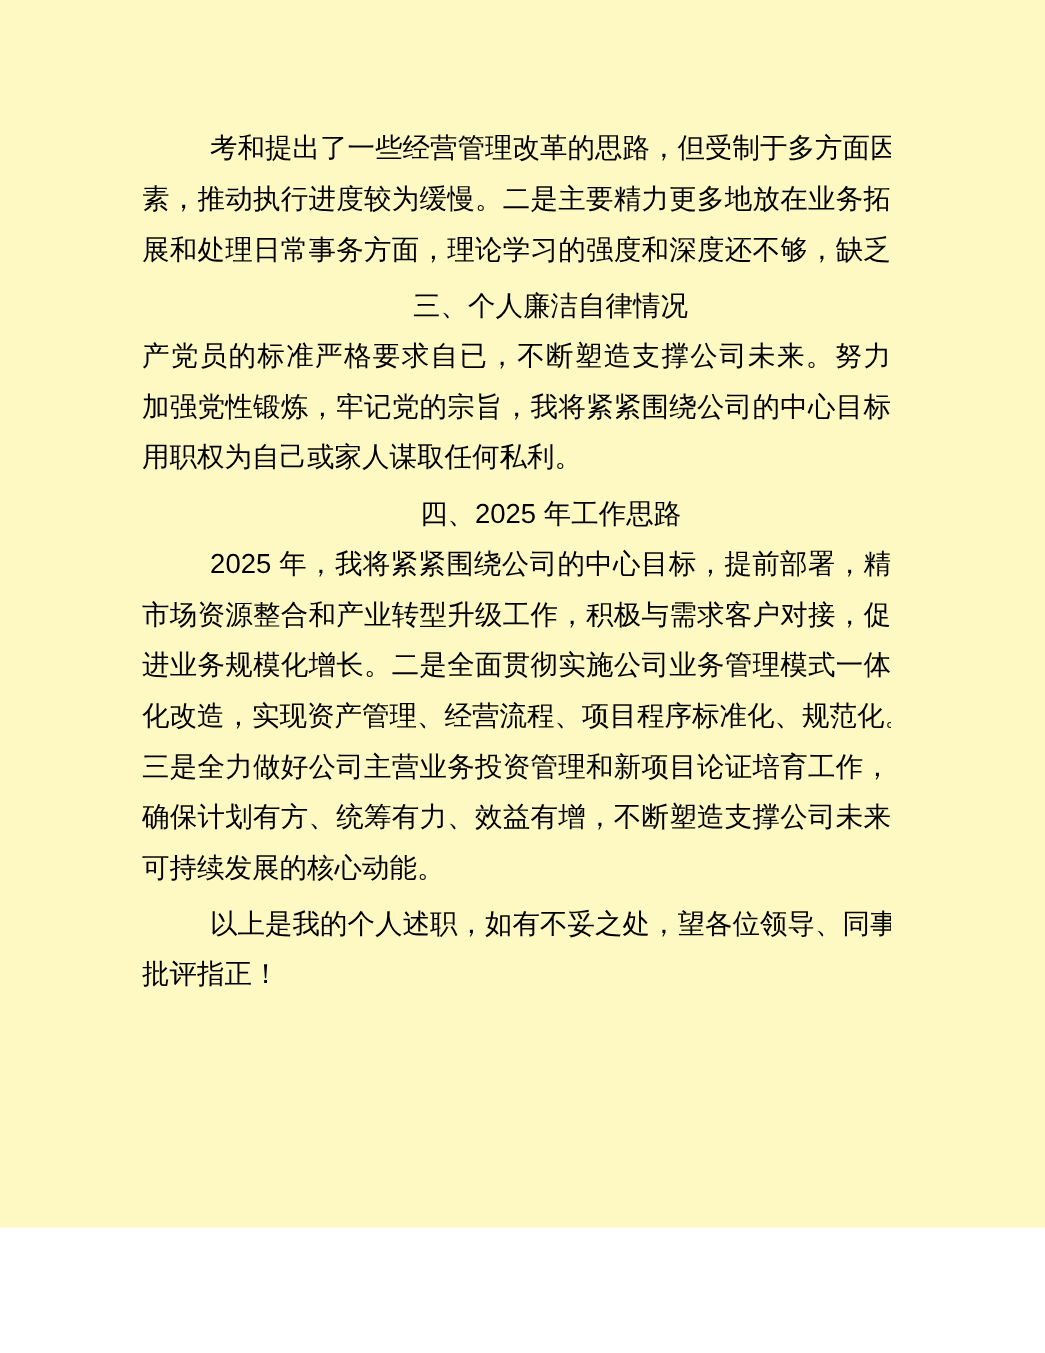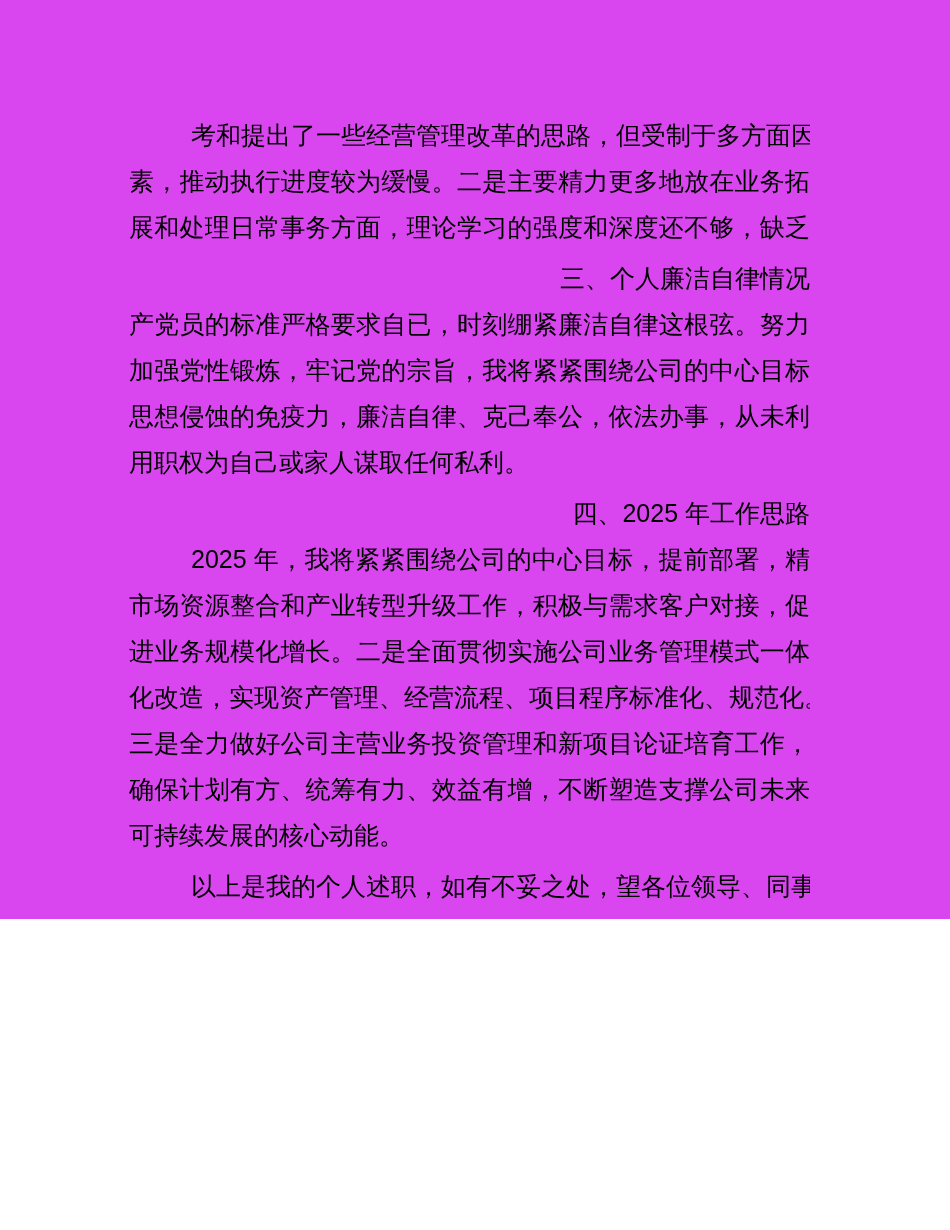--- a/index.html
+++ b/index.html
@@ -6,22 +6,22 @@
     margin: 0;
     padding: 0;
     width: 950px;
     height: 1230px;
     background: #ffffff;
     font-family: "Liberation Sans", "DejaVu Sans", sans-serif;
   }
   .page {
     position: relative;
     width: 950px;
-    height: 919px;
-    background: #d946ef;
+    height: 1116px;
+    background: #fef9c3;
     color: #000000;
     overflow: hidden;
   }
   .content {
     position: absolute;
     left: 129px;
     top: 112px;
     width: 681px;
     font-size: 25px;
     line-height: 46px;
@@ -38,41 +38,40 @@
     text-align-last: justify;
     text-justify: inter-character;
   }
   .line.indent { padding-left: 62px; }
   .line.last { text-align-last: left; }
   .heading {
     height: 46px;
     line-height: 46px;
     padding-left: 62px;
     white-space: nowrap;
-    text-align: right;
+    text-align: center;
   }
 </style>
 </head>
 <body>
 
 <div class="page">
   <div class="content">
 
     <div class="block">
       <div class="line indent">考和提出了一些经营管理改革的思路，但受制于多方面因</div>
       <div class="line">素，推动执行进度较为缓慢。二是主要精力更多地放在业务拓</div>
       <div class="line">展和处理日常事务方面，理论学习的强度和深度还不够，缺乏</div>
     </div>
 
     <div class="block heading mt">三、个人廉洁自律情况</div>
 
     <div class="block">
-      <div class="line">产党员的标准严格要求自已，时刻绷紧廉洁自律这根弦。努力</div>
+      <div class="line">产党员的标准严格要求自已，不断塑造支撑公司未来。努力</div>
       <div class="line">加强党性锻炼，牢记党的宗旨，我将紧紧围绕公司的中心目标</div>
-      <div class="line">思想侵蚀的免疫力，廉洁自律、克己奉公，依法办事，从未利</div>
       <div class="line last">用职权为自己或家人谋取任何私利。</div>
     </div>
 
     <div class="block heading mt">四、2025 年工作思路</div>
 
     <div class="block">
       <div class="line indent">2025 年，我将紧紧围绕公司的中心目标，提前部署，精</div>
       <div class="line">市场资源整合和产业转型升级工作，积极与需求客户对接，促</div>
       <div class="line">进业务规模化增长。二是全面贯彻实施公司业务管理模式一体</div>
       <div class="line">化改造，实现资产管理、经营流程、项目程序标准化、规范化。</div>

